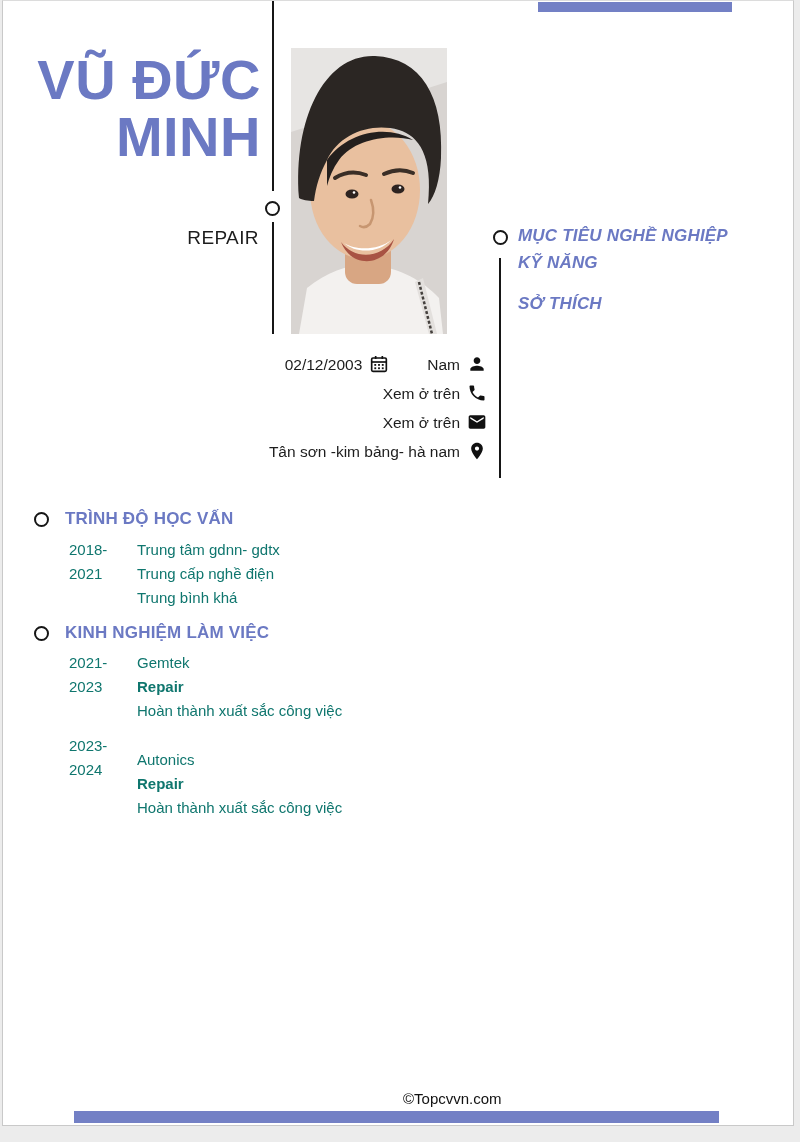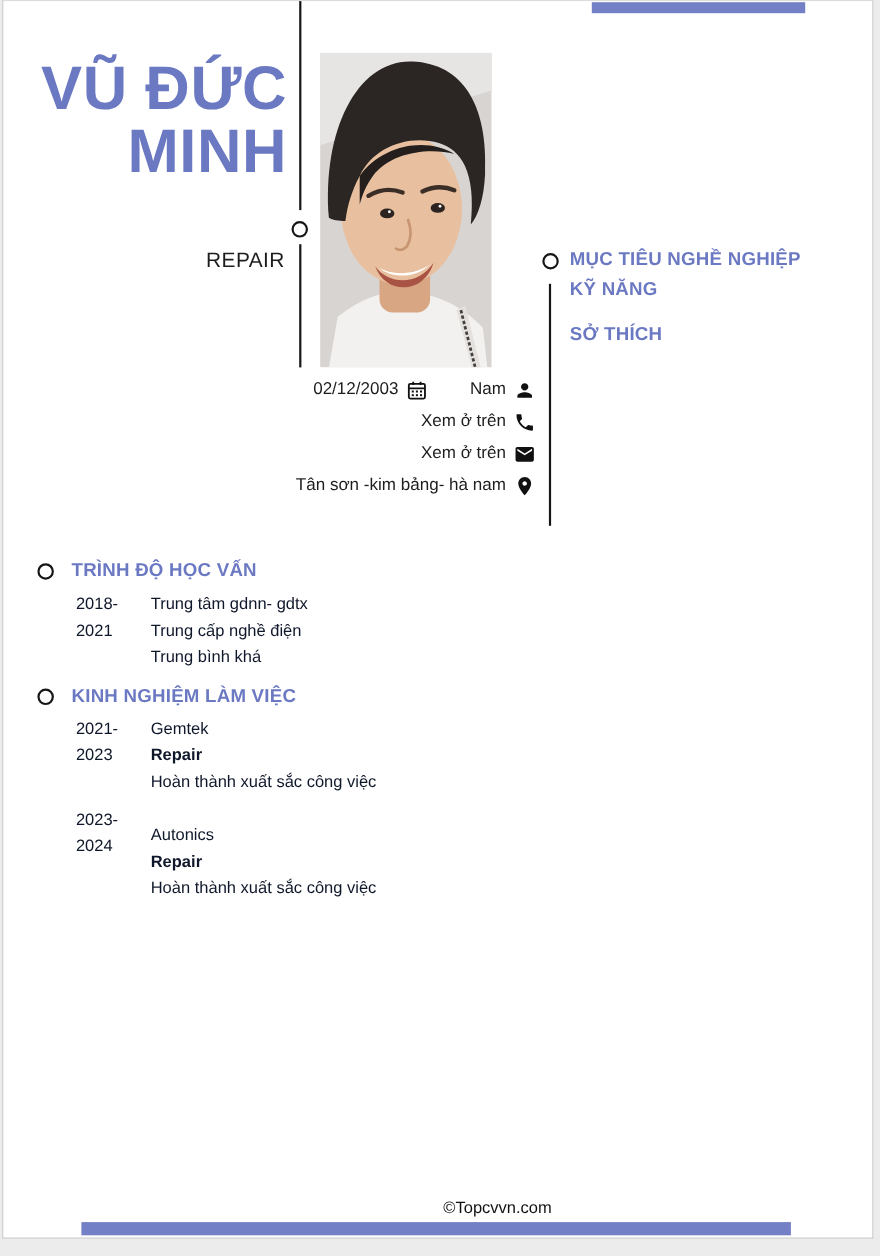--- a/index.html
+++ b/index.html
@@ -32,35 +32,35 @@
   .tl-circle{width:11px;height:11px;border:2px solid #161616;border-radius:50%;background:#fff;}
   .circle1{left:262px;top:200px;}
   .circle-obj{left:490px;top:229px;}
   .circle-edu{left:31px;top:511px;}
   .circle-exp{left:31px;top:625px;}
 
   .photo{left:288px;top:47px;width:156px;height:286px;}
   .photo svg{display:block;}
 
   .contact{left:40px;top:344px;width:444px;font-size:15.5px;}
-  .contact-row{display:flex;justify-content:flex-end;align-items:flex-start;height:29px;gap:7px;}
+  .contact-row{display:flex;justify-content:flex-end;align-items:flex-end;height:29px;gap:7px;}
   .contact-row .spacer{width:24px;}
   .cicon{width:20px;height:20px;flex:0 0 auto;}
   .cicon svg{display:block;width:20px;height:20px;fill:#111;}
 
   .sec-h{font-size:17px;font-weight:bold;color:#6b79c3;letter-spacing:0.2px;line-height:20px;margin:0;}
-  .right-col{left:515px;top:225px;width:263px;}
+  .right-col{left:515px;top:225px;width:263px;font-style:italic;}
   .right-col .sec-h{margin:0 0 7px 0;}
   .right-col p{margin:0 0 9px 0;font-size:15.5px;line-height:24px;text-align:justify;color:#222;}
   .right-col .mt{margin-top:21px;}
 
   .sec-head-edu{left:62px;top:508px;}
   .sec-head-exp{left:62px;top:622px;}
 
-  .rows{font-size:15px;line-height:24px;color:#0f172a;}
+  .rows{font-size:15px;line-height:24px;color:#0f766e;}
   .rows-edu{left:66px;top:537px;width:420px;}
   .rows-exp{left:66px;top:650px;width:420px;}
   .entry{display:grid;grid-template-columns:68px auto;}
   .entry + .entry{margin-top:11px;}
   .desc-offset{padding-top:14px;}
   .bold{font-weight:bold;}
 
   .footer-credit{left:400px;top:1089px;width:316px;text-align:left;font-size:15px;color:#111;}
 </style>
 </head>

